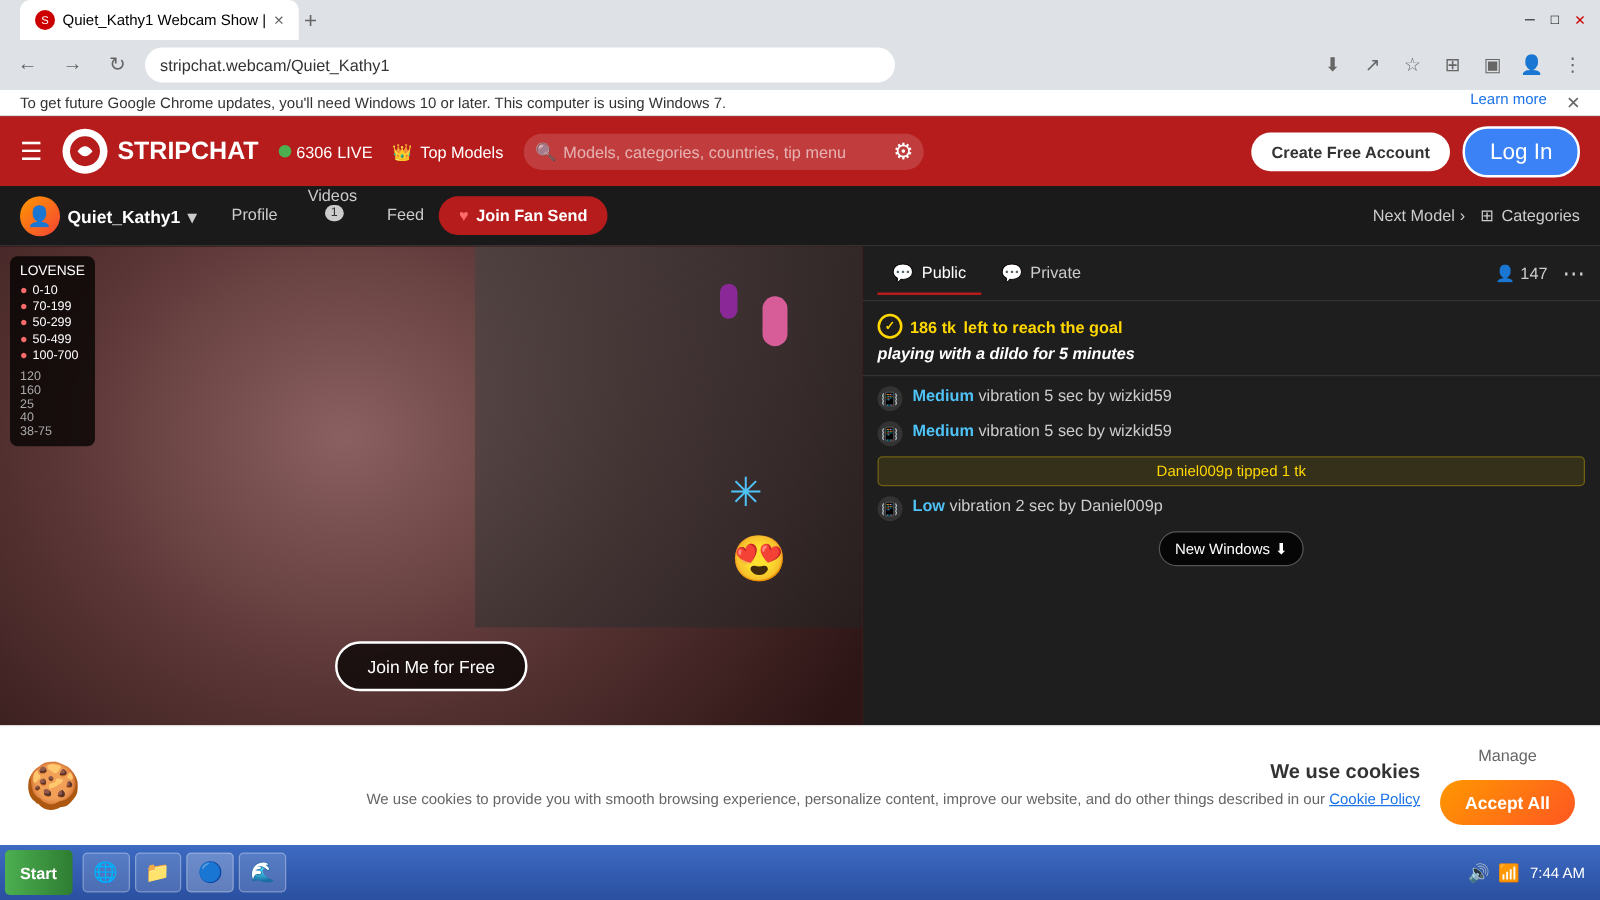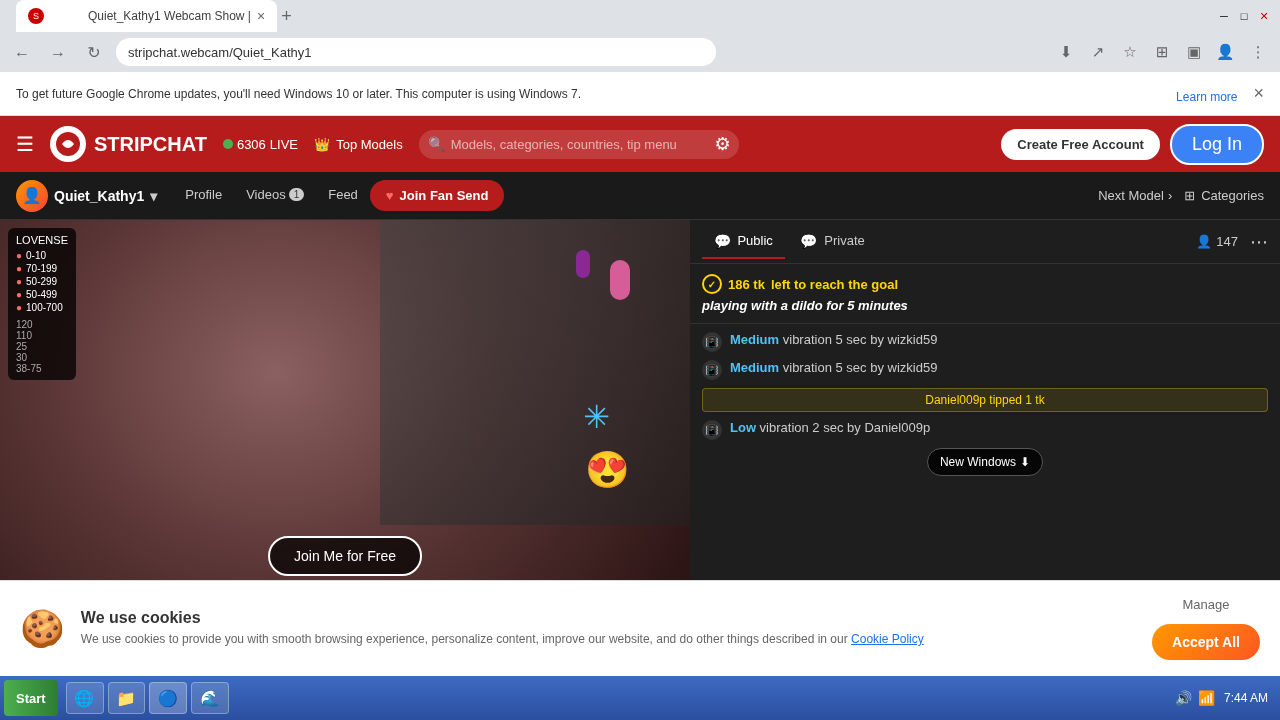--- a/index.html
+++ b/index.html
@@ -4,34 +4,34 @@
   <style>
     * { margin: 0; padding: 0; box-sizing: border-box; }
     body { font-family: Arial, sans-serif; font-size: 13px; background: #1a1a1a; width: 1280px; height: 720px; overflow: hidden; }
 
     
     .browser-chrome { background: #dee1e6; width: 100%; }
     .title-bar { background: #dee1e6; display: flex; align-items: center; padding: 4px 8px; height: 32px; }
     .tab-bar { display: flex; align-items: center; background: #dee1e6; padding: 0 8px; }
     .tab { display: flex; align-items: center; background: white; border-radius: 8px 8px 0 0; padding: 6px 12px; font-size: 12px; gap: 6px; min-width: 200px; height: 32px; }
     .tab-favicon { width: 16px; height: 16px; background: #c00; border-radius: 50%; display: flex; align-items: center; justify-content: center; color: white; font-size: 9px; }
-    .tab-title { flex: 1; font-size: 12px; color: #404040; white-space: nowrap; overflow: hidden; text-overflow: ellipsis; margin-left: 38px; }
+    .tab-title { flex: 1; font-size: 12px; color: #000000; white-space: nowrap; overflow: hidden; text-overflow: ellipsis; }
     .tab-close { color: #666; font-size: 14px; cursor: pointer; }
     .new-tab { background: none; border: none; font-size: 18px; color: #666; cursor: pointer; margin-left: 4px; }
     .window-controls { display: flex; gap: 4px; margin-left: auto; }
     .win-btn { width: 16px; height: 16px; display: flex; align-items: center; justify-content: center; font-size: 11px; cursor: pointer; }
 
     .address-bar-row { display: flex; align-items: center; background: #dee1e6; padding: 4px 8px; gap: 8px; height: 40px; }
     .nav-btn { background: none; border: none; color: #666; font-size: 16px; cursor: pointer; width: 28px; height: 28px; display: flex; align-items: center; justify-content: center; border-radius: 50%; }
     .address-input { flex: 1; max-width: 600px; height: 28px; border: none; border-radius: 14px; background: white; padding: 0 12px; font-size: 13px; color: #333; }
     .toolbar-icons { display: flex; gap: 4px; margin-left: auto; align-items: center; }
     .toolbar-icon { width: 28px; height: 28px; display: flex; align-items: center; justify-content: center; color: #666; cursor: pointer; border-radius: 50%; font-size: 15px; }
 
     
-    .update-banner { background: white; padding: 8px 16px; font-size: 12px; color: #333; display: flex; align-items: center; justify-content: space-between; border-bottom: 1px solid #ddd; height: 44px; }
+    .update-banner { background: white; padding: 8px 16px; font-size: 12px; color: #333; display: flex; align-items: center; justify-content: space-between; border-bottom: 1px solid #ddd; height: 21px; }
     .update-banner a { color: #1a73e8; text-decoration: none; }
     .banner-close { background: none; border: none; font-size: 18px; color: #666; cursor: pointer; }
 
     
     .site-content { height: calc(720px - 32px - 40px - 36px); display: flex; flex-direction: column; }
 
     
     .site-header { background: #b71c1c; display: flex; align-items: center; padding: 0 16px; height: 56px; gap: 16px; }
     .hamburger { color: white; font-size: 20px; cursor: pointer; }
     .logo { display: flex; align-items: center; gap: 8px; color: white; font-size: 20px; font-weight: bold; }
@@ -46,21 +46,21 @@
     .filter-icon { color: white; font-size: 18px; cursor: pointer; margin-left: 4px; }
     .header-right { display: flex; align-items: center; gap: 10px; margin-left: auto; }
     .create-account-btn { background: white; color: #333; border: none; border-radius: 20px; padding: 8px 16px; font-size: 13px; font-weight: bold; cursor: pointer; white-space: nowrap; }
     .login-btn { background: #3b82f6; color: white; border: 2px solid white; border-radius: 20px; padding: 8px 20px; font-size: 18px; font-weight: normal; cursor: pointer; }
 
     
     .nav-bar { background: #1a1a1a; display: flex; align-items: center; padding: 0 16px; height: 48px; border-bottom: 1px solid #333; }
     .model-profile { display: flex; align-items: center; gap: 6px; color: white; font-size: 14px; font-weight: bold; cursor: pointer; margin-right: 16px; }
     .model-avatar { width: 32px; height: 32px; background: linear-gradient(135deg, #ff9800, #f44336); border-radius: 50%; overflow: hidden; display: flex; align-items: center; justify-content: center; }
     .nav-link { color: #ccc; font-size: 13px; padding: 0 12px; cursor: pointer; height: 48px; display: flex; align-items: center; text-decoration: none; border-bottom: 2px solid transparent; }
-    .nav-link.badge { position: relative; }
+    .nav-link.badge { position: relative; flex-direction: column; }
     .badge-count { background: #ccc; color: #333; border-radius: 10px; padding: 1px 5px; font-size: 10px; margin-left: 3px; }
     .fan-club-btn { background: #b71c1c; color: white; border: none; border-radius: 20px; padding: 8px 16px; font-size: 13px; font-weight: bold; cursor: pointer; display: flex; align-items: center; gap: 6px; }
     .heart-icon { color: #ff6b6b; }
     .nav-right { margin-left: auto; display: flex; align-items: center; gap: 12px; }
     .next-model { color: #ccc; font-size: 13px; cursor: pointer; display: flex; align-items: center; gap: 4px; }
     .categories-btn { display: flex; align-items: center; gap: 6px; color: #ccc; font-size: 13px; cursor: pointer; }
 
     
     .main-content { display: flex; flex: 1; overflow: hidden; height: calc(720px - 32px - 40px - 36px - 56px - 48px); }
 
@@ -108,21 +108,21 @@
     
     .chat-input-area { padding: 8px 12px; border-top: 1px solid #333; display: flex; align-items: center; gap: 8px; }
     .chat-input { flex: 1; background: #2a2a2a; border: none; border-radius: 20px; padding: 8px 12px; color: white; font-size: 13px; }
     .chat-input::placeholder { color: #666; }
     .emoji-btn { background: none; border: none; color: #ffd700; font-size: 18px; cursor: pointer; }
     .send-btn { background: #1976d2; color: white; border: none; border-radius: 20px; padding: 8px 16px; font-size: 13px; cursor: pointer; }
 
     
     .cookie-banner { position: fixed; bottom: 44px; left: 0; right: 0; background: white; padding: 16px 20px; display: flex; align-items: center; gap: 16px; border-top: 1px solid #ddd; z-index: 100; }
     .cookie-icon { font-size: 36px; flex-shrink: 0; }
-    .cookie-text { flex: 1; }
+    .cookie-text { flex: 1; text-align: right; }
     .cookie-title { font-size: 16px; font-weight: bold; color: #333; margin-bottom: 4px; }
     .cookie-desc { font-size: 12px; color: #666; line-height: 1.4; }
     .cookie-desc a { color: #1a73e8; }
     .cookie-actions { display: flex; align-items: center; gap: 12px; flex-shrink: 0; flex-direction: column; }
     .manage-btn { background: none; border: none; color: #666; font-size: 13px; cursor: pointer; }
     .accept-btn { background: linear-gradient(135deg, #ff9800, #ff5722); color: white; border: none; border-radius: 20px; padding: 10px 20px; font-size: 14px; font-weight: bold; cursor: pointer; }
     .anyrun-watermark { position: fixed; bottom: 44px; right: 16px; display: flex; align-items: center; gap: 4px; color: rgba(255,255,255,0.3); font-size: 14px; z-index: 99; }
 
     
     .taskbar { position: fixed; bottom: 0; left: 0; right: 0; height: 44px; background: linear-gradient(to bottom, #3d6bc2, #2a4fa0); display: flex; align-items: center; padding: 0 4px; z-index: 1000; }
@@ -210,21 +210,21 @@
       <div class="toolbar-icon">⊞</div>
       <div class="toolbar-icon">▣</div>
       <div class="toolbar-icon">👤</div>
       <div class="toolbar-icon">⋮</div>
     </div>
   </div>
 </div>
 
 <div class="update-banner">
   <span>To get future Google Chrome updates, you'll need Windows 10 or later. This computer is using Windows 7.</span>
-  <div style="display:flex; align-items:flex-end; gap:16px;">
+  <div style="display:flex; align-items:flex-start; gap:16px;">
     <a href="#">Learn more</a>
     <button class="banner-close">×</button>
   </div>
 </div>
 
 <div class="site-content">
 
   <div class="site-header">
     <span class="hamburger">☰</span>
     <div class="logo">
@@ -314,23 +314,23 @@
                 <span style="color:#ff6b6b;">●</span> 
                 <span>50-499</span>
               </div>
             <div style="display:flex; align-items:center; gap:4px; font-size:10px;">
                 <span style="color:#ff6b6b;">●</span> 
                 <span>100-700</span>
               </div>
           </div>
           <div style="margin-top:6px; font-size:10px; color:#aaa;">
             <div>120</div>
-              <div>110</div>
+              <div>160</div>
               <div>25</div>
-              <div>30</div>
+              <div>40</div>
               <div>38-75</div>
           </div>
         </div>
 
         <div class="spinner-overlay">✳</div>
 
         <div class="emoji-overlay">😍</div>
 
         <button class="join-free-btn">Join Me for Free</button>
 

